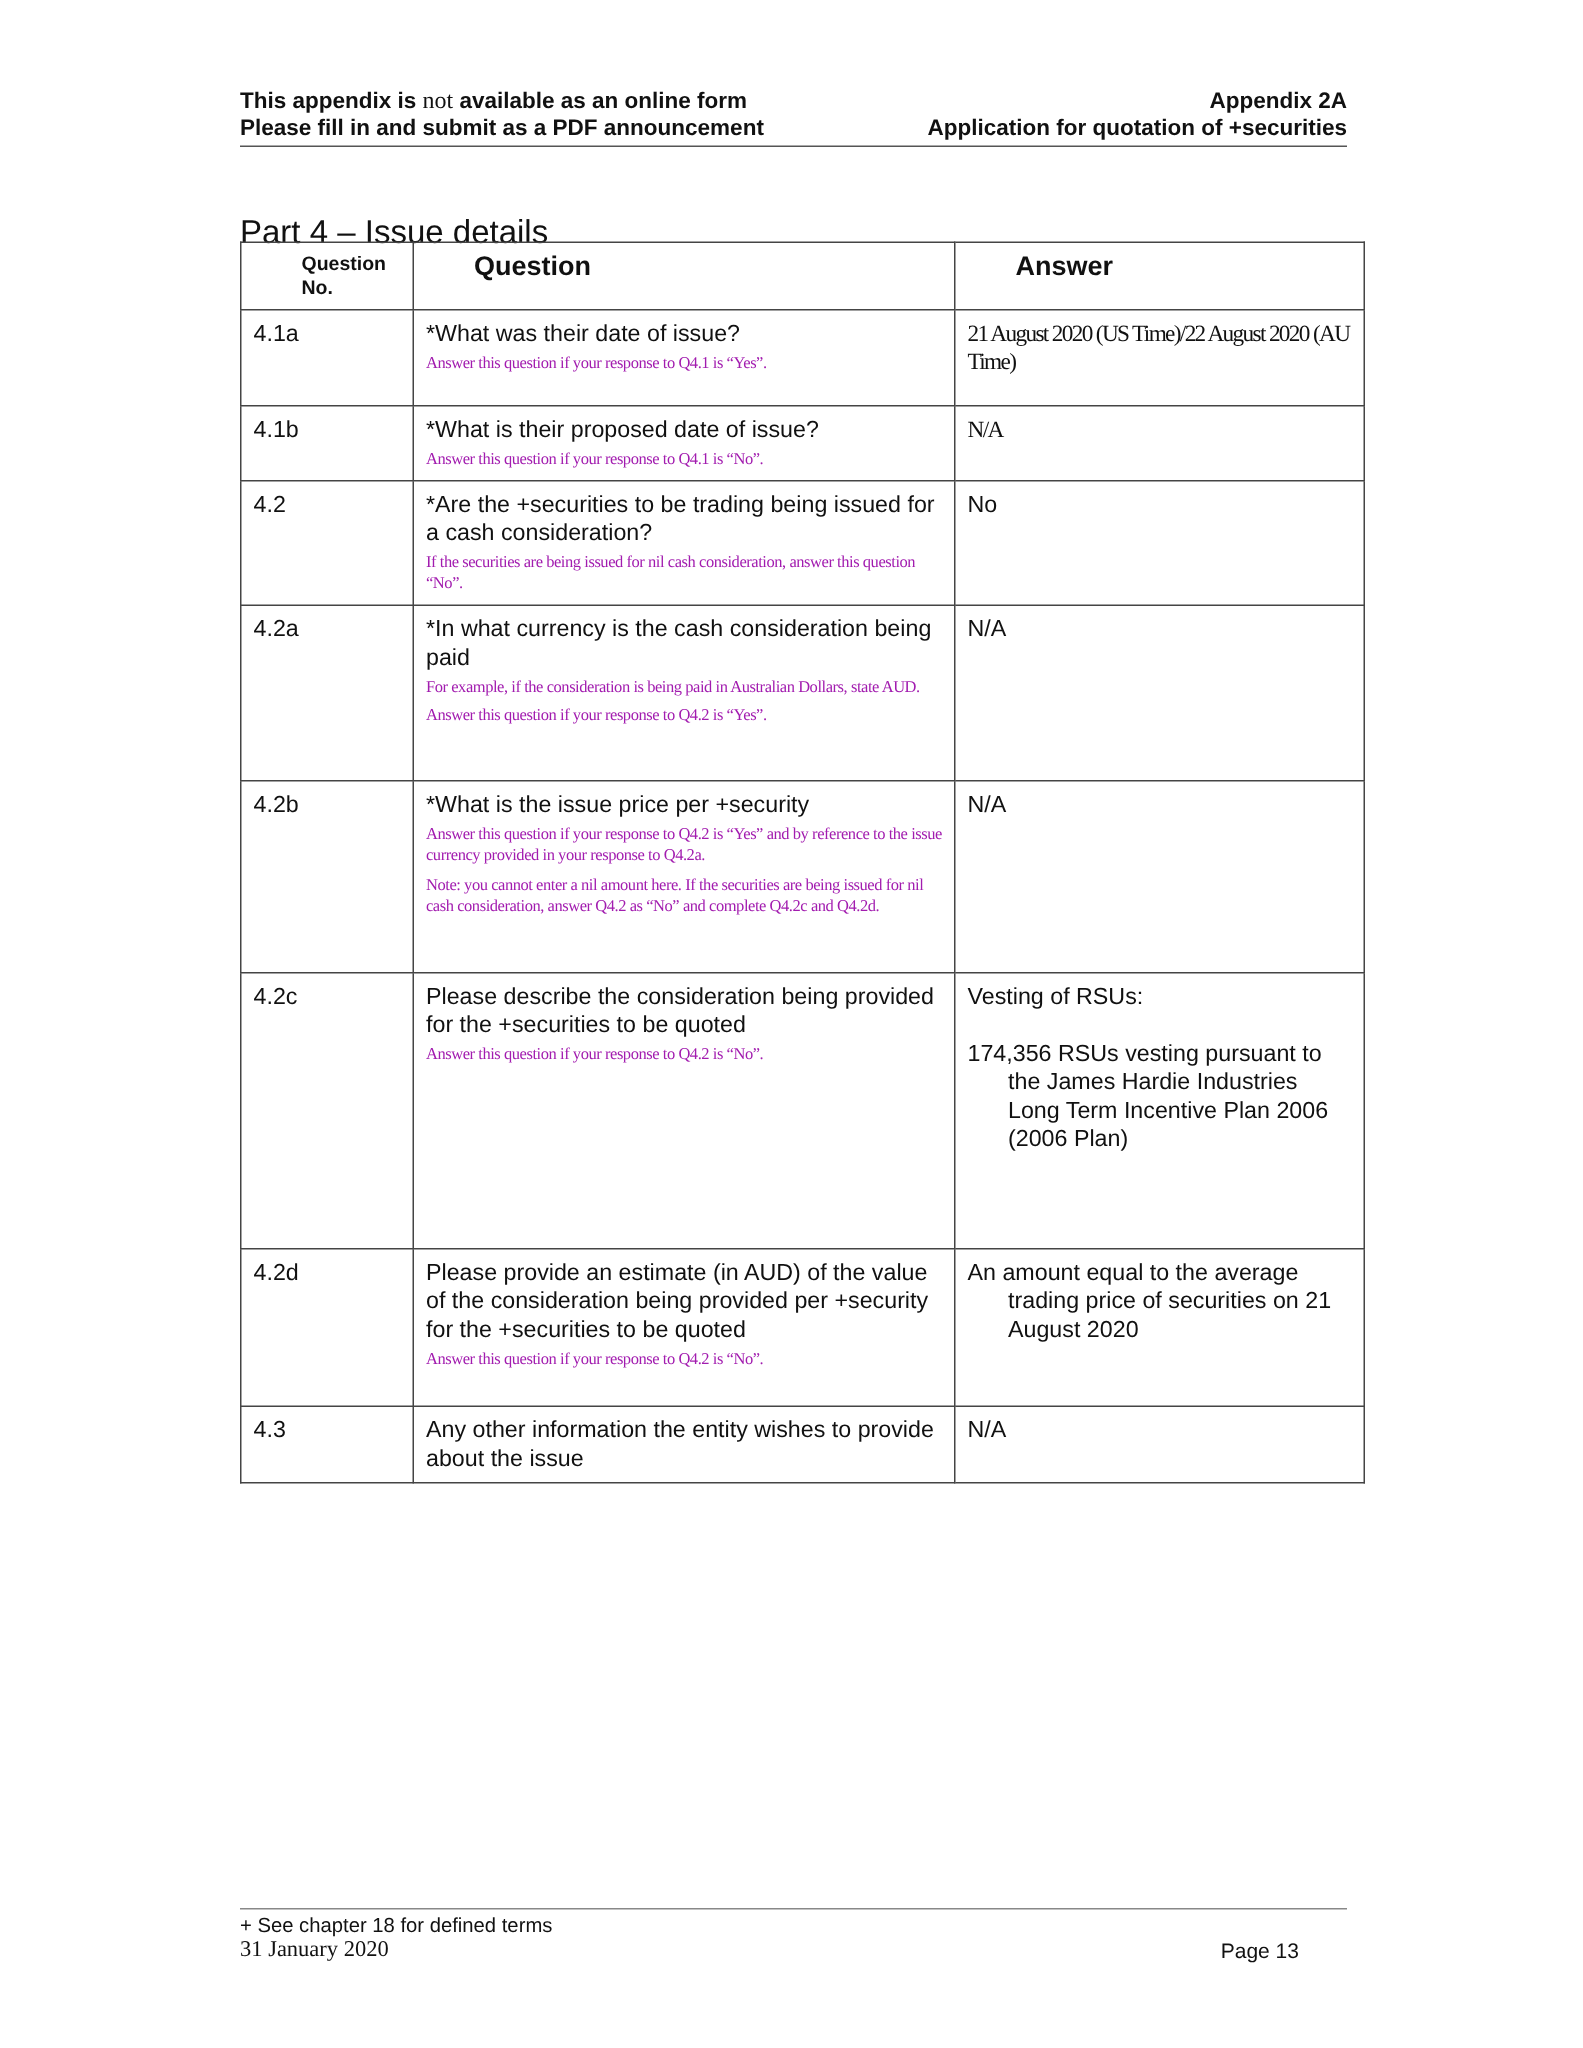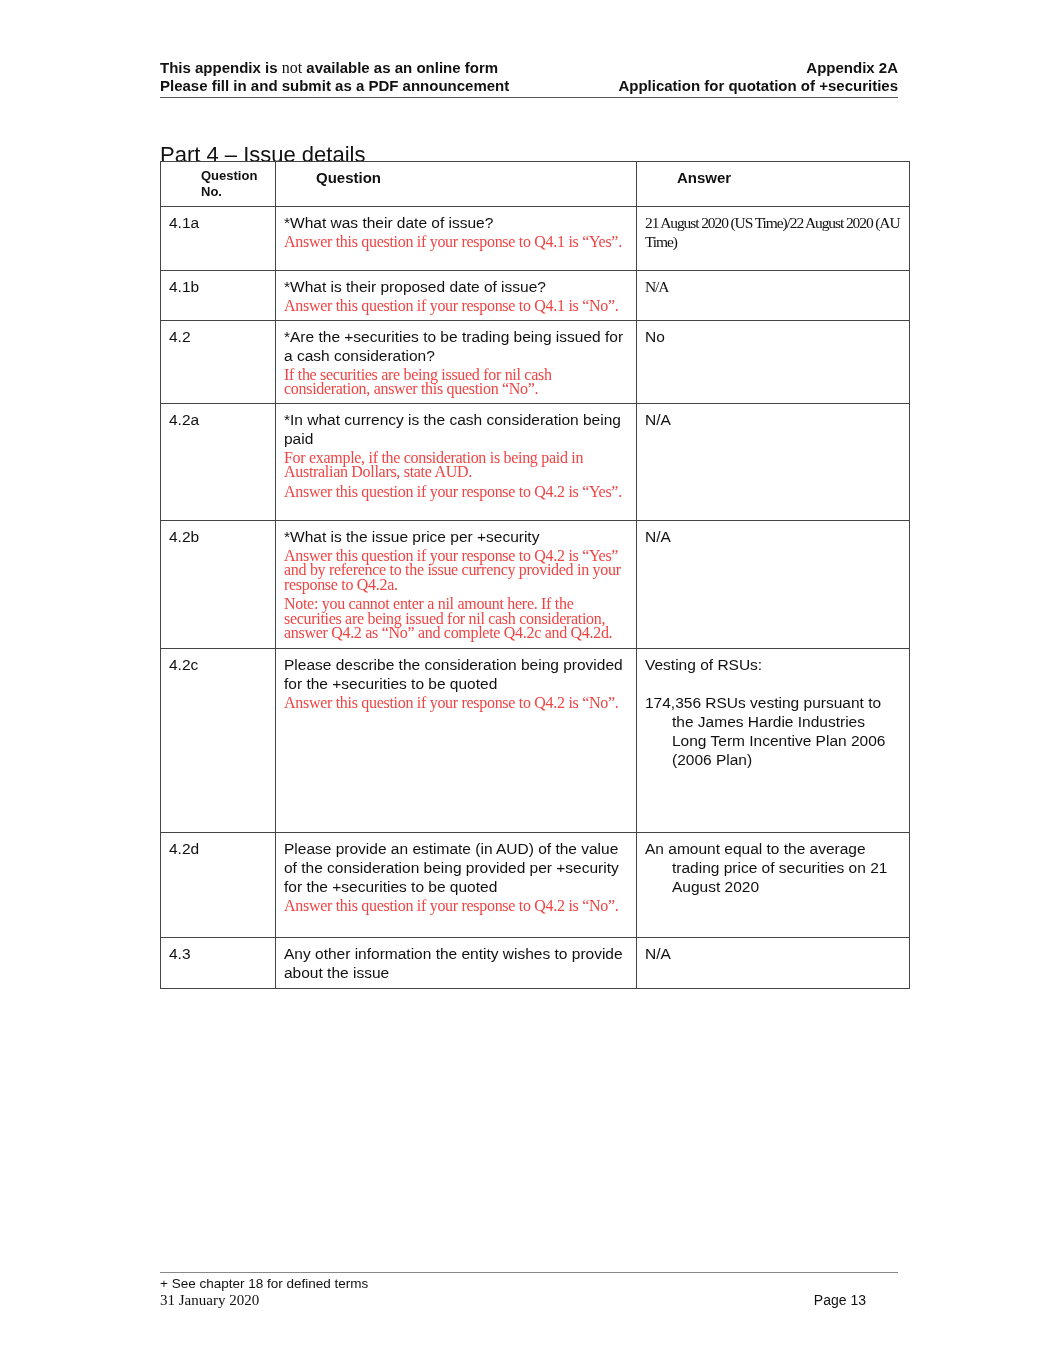--- a/index.html
+++ b/index.html
@@ -11,22 +11,22 @@
 
     .part-title { position: absolute; left: 160px; top: 114px; font-family: "Liberation Sans", sans-serif; font-size: 22px; font-weight: normal; margin-top: 28px; }
 
     table.q { position: absolute; left: 160px; top: 161px; width: 750px; border-collapse: collapse; font-family: "Liberation Sans", sans-serif; font-size: 15.5px; line-height: 19px; }
     table.q td, table.q th { border: 1px solid #444; vertical-align: top; text-align: left; padding: 6px 8px 6px 8px; }
     table.q th { font-weight: bold; padding-left: 40px; }
     .col-no { width: 66px; }
     .col-q { width: 312px; }
     .col-a { }
     th.col-no { font-size: 13px; line-height: 16px; padding-top: 6px; }
-    th.col-q, th.col-a { font-size: 15px; padding-top: 7px; padding-bottom: 18px; }
-    .note { font-family: "Liberation Serif", serif; font-size: 16px; line-height: 14.5px; color: #ef4444; margin-top: 3px; letter-spacing: -0.3px; }
+    th.col-q, th.col-a { font-size: 18px; padding-top: 7px; padding-bottom: 18px; }
+    .note { font-family: "Liberation Serif", serif; font-size: 11px; line-height: 14.5px; color: #a21caf; margin-top: 3px; letter-spacing: -0.3px; }
     .note + .note { margin-top: 5px; }
     .ans-serif { font-family: "Liberation Serif", serif; font-size: 15.5px; letter-spacing: -1.1px; }
     .hang { padding-left: 27px; text-indent: -27px; }
     .gap { height: 19px; }
 
     .footer { position: absolute; left: 160px; top: 1272px; width: 738px; border-top: 1px solid #888; padding-top: 3px; }
     .footer-note { font-family: "Liberation Sans", sans-serif; font-size: 13.5px; line-height: 16px; }
     .footer-row { display: flex; justify-content: space-between; }
     .footer-date { font-family: "Liberation Serif", serif; font-size: 15px; line-height: 17px; text-align: center; }
     .footer-page { font-family: "Liberation Sans", sans-serif; font-size: 14px; line-height: 17px; padding-right: 32px; }

